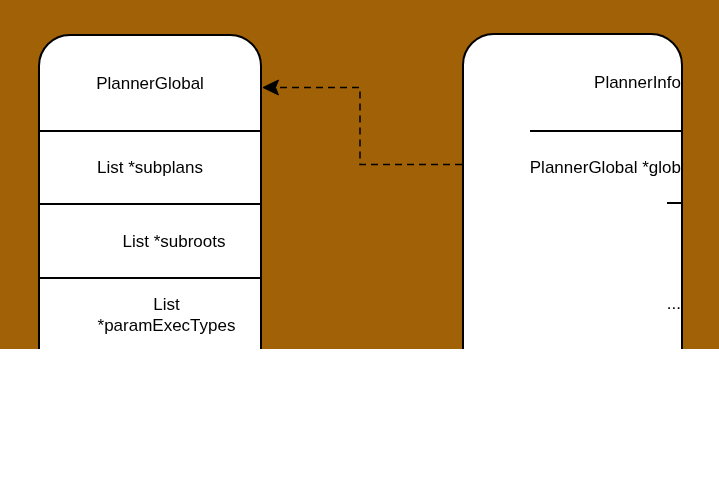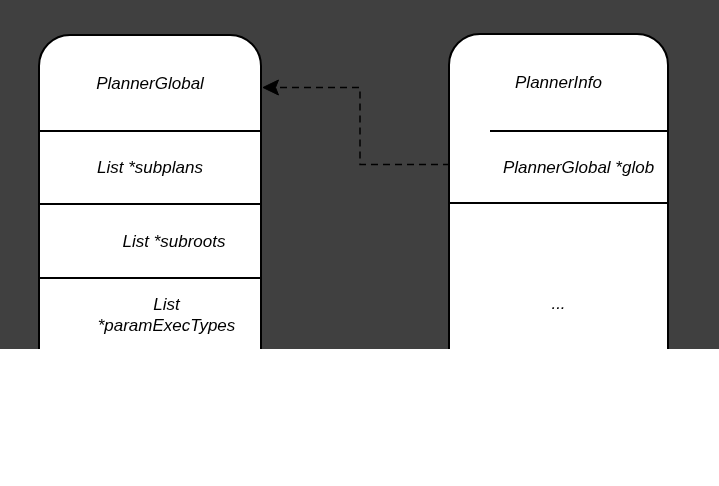--- a/index.html
+++ b/index.html
@@ -5,23 +5,22 @@
   html, body {
     margin: 0;
     padding: 0;
     background: #ffffff;
     font-family: "Liberation Sans", sans-serif;
   }
   .canvas {
     position: relative;
     width: 719px;
     height: 349px;
-    background: #404040;
+    background: #a16207;
     overflow: hidden;
-    font-style: italic;
   }
   .connector-svg {
     position: absolute;
     left: 0;
     top: 0;
     width: 719px;
     height: 486px;
     pointer-events: none;
   }
   .struct-box {
@@ -36,24 +35,25 @@
     font-size: 17px;
     line-height: 21px;
   }
   .struct-box.left {
     left: 38px;
     top: 34px;
     width: 224px;
     height: 390px;
   }
   .struct-box.right {
-    left: 448px;
+    left: 462px;
     top: 33px;
     width: 221px;
     height: 391px;
+    align-items: flex-end;
   }
   .cell {
     box-sizing: border-box;
     display: flex;
     align-items: center;
     justify-content: center;
     text-align: center;
     white-space: pre-line;
     flex: 0 0 auto;
   }

